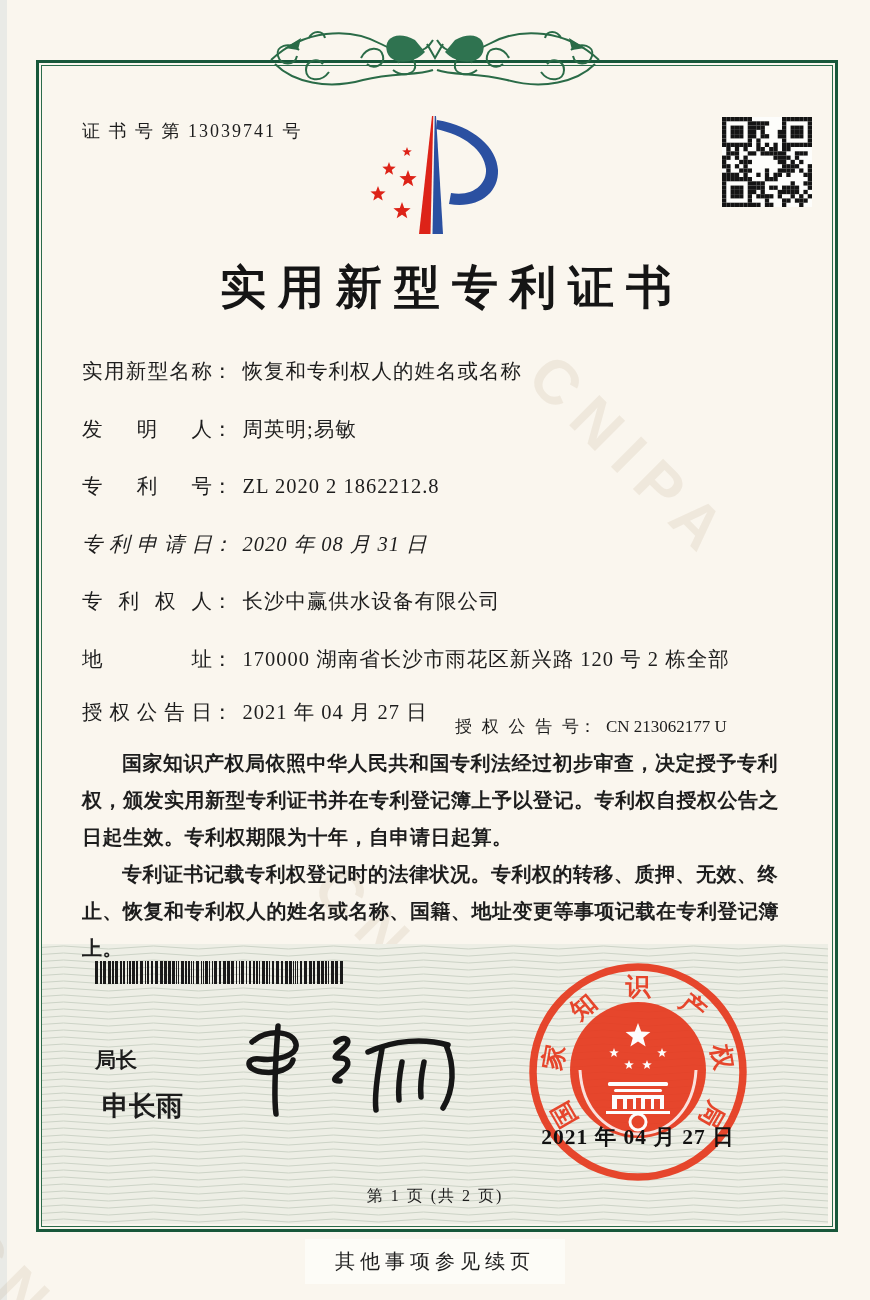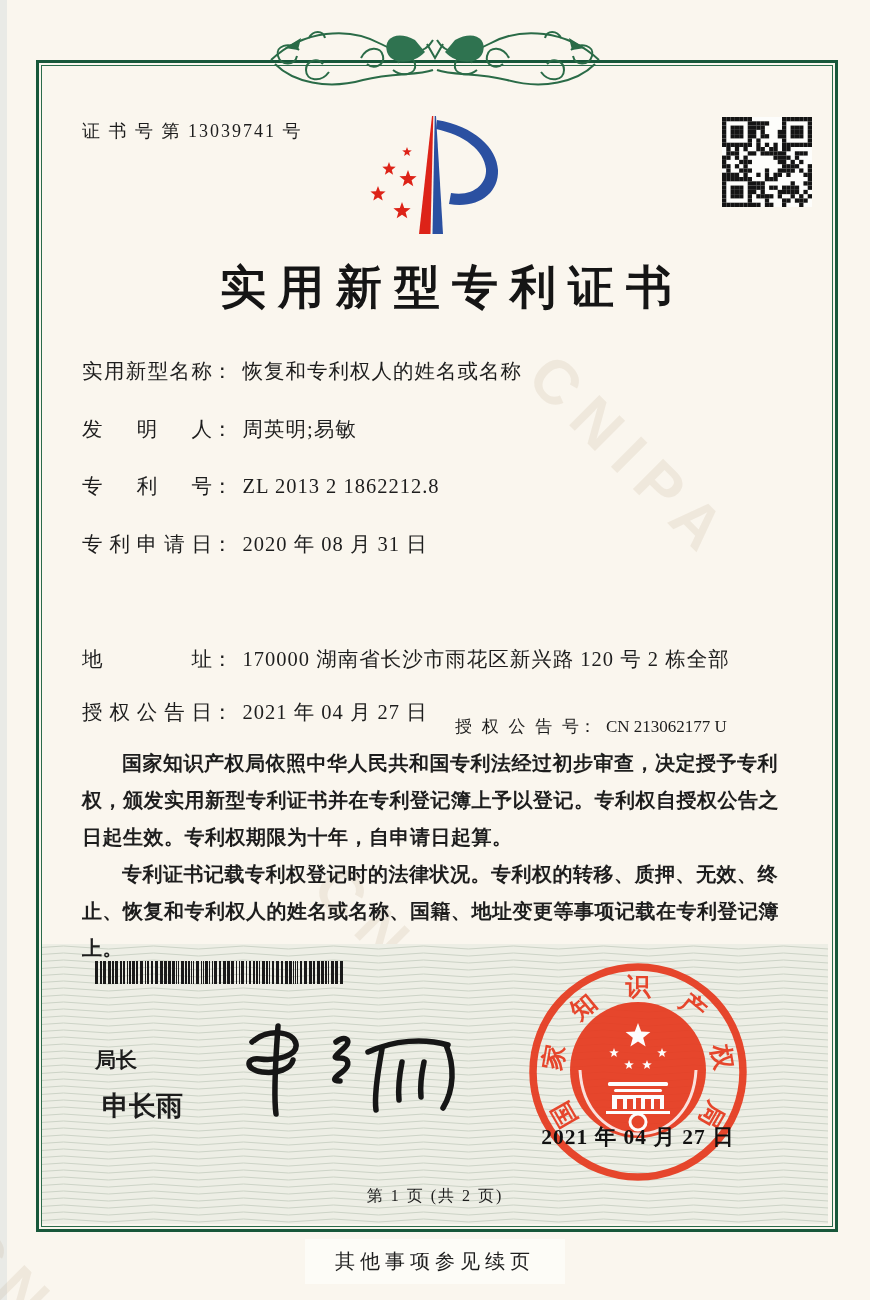--- a/index.html
+++ b/index.html
@@ -356,24 +356,27 @@
 
   <h1 class="title">实用新型专利证书</h1>
 
   <div class="frow" style="top:357px;">
     <span class="fl">实用新型名称</span><span class="colon">：</span><span class="val">恢复和专利权人的姓名或名称</span>
   </div>
   <div class="frow" style="top:415px;">
     <span class="fl">发明人</span><span class="colon">：</span><span class="val">周英明;易敏</span>
   </div>
   <div class="frow" style="top:472px;">
-    <span class="fl">专利号</span><span class="colon">：</span><span class="val">ZL 2013 2 1862212.8</span>
-  </div>
-  <div class="frow" style="top:530px;">
+    <span class="fl">专利号</span><span class="colon">：</span><span class="val">ZL 2020 2 1862212.8</span>
+  </div>
+  <div class="frow" style="top:530px;font-style:italic;">
     <span class="fl">专利申请日</span><span class="colon">：</span><span class="val">2020 年 08 月 31 日</span>
+  </div>
+  <div class="frow" style="top:587px;">
+    <span class="fl">专利权人</span><span class="colon">：</span><span class="val">长沙中赢供水设备有限公司</span>
   </div>
   <div class="frow" style="top:645px;">
     <span class="fl">地址</span><span class="colon">：</span><span class="val">170000 湖南省长沙市雨花区新兴路 120 号 2 栋全部</span>
   </div>
   <div class="frow" style="top:698px;">
     <span class="fl">授权公告日</span><span class="colon">：</span><span class="val">2021 年 04 月 27 日</span>
   </div>
   <div class="frow2" style="top:698px;">
     <span class="fl">授权公告号</span><span class="colon">：</span><span class="val">CN 213062177 U</span>
   </div>

